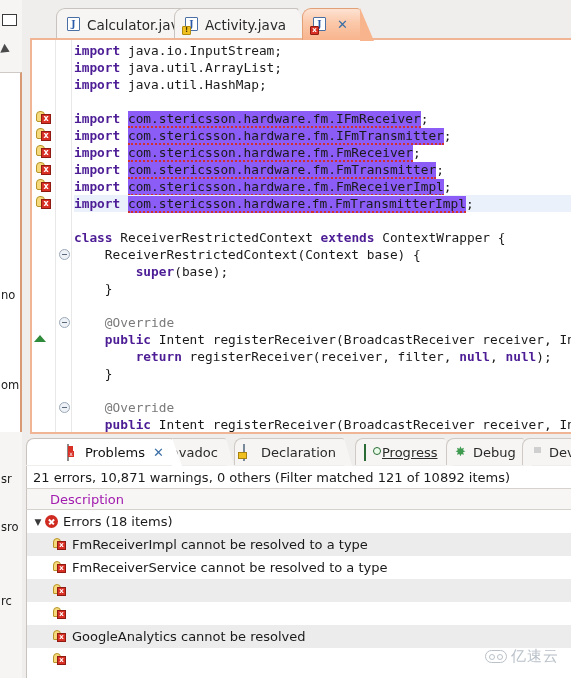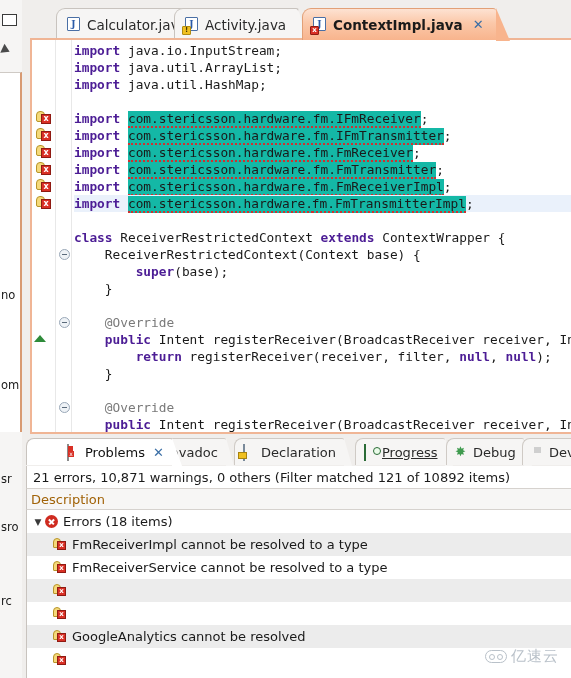--- a/index.html
+++ b/index.html
@@ -141,21 +141,21 @@
   .code-text {
     position: absolute; left: 42px; top: 2px; width: 520px;
     font-family: "DejaVu Sans Mono", monospace;
     font-size: 12.8px; line-height: 17px;
     white-space: pre;
   }
   .cl { display: block; height: 17px; position: relative; }
   .kw  { color: #4c1d95; font-weight: bold; }
   .pl  { color: #1a1a1a; }
   .ann { color: #7a7a7a; }
-  .hl-sel { background: #14b8a6; }
+  .hl-sel { background: #8b5cf6; }
   .underline-err {
     border-bottom: 2px dotted #d03030;
   }
   .caret-line { background: #eaf1fb; }
   .caret {
     display: inline-block; width: 1px; height: 13px; background: #000;
     vertical-align: -2px; margin: 0 -1px;
   }
 
   
@@ -267,22 +267,22 @@
   .status-line {
     position: absolute; left: 4px; top: 32px; width: 545px; height: 22px;
     background: #ffffff; font-size: 13px; color: #1a1a1a;
     display: flex; align-items: center; padding-left: 6px;
     border-left: 1px solid #c8c3be;
   }
   .col-header {
     position: absolute; left: 4px; top: 54px; width: 545px; height: 22px;
     background: #f7f6f5; border-top: 1px solid #d6d2ce; border-bottom: 1px solid #d6d2ce;
     border-left: 1px solid #c8c3be;
-    display: flex; align-items: center; padding-left: 4px;
-    font-size: 13px; color: #a16207;
+    display: flex; align-items: center; padding-left: 23px;
+    font-size: 13px; color: #a21caf;
   }
   .prob-list {
     position: absolute; left: 4px; top: 76px; width: 545px; height: 168px;
     background: #ffffff; border-left: 1px solid #c8c3be;
     overflow: hidden;
   }
   .prob-row {
     height: 23px; display: flex; align-items: center;
     font-size: 13px; color: #1a1a1a; padding-left: 4px;
   }
@@ -368,21 +368,20 @@
             <span class="ico-badge badge-warn">!</span>
         </span>
         <span>Activity.java</span>
       </div>
 
       <div class="tab active" id="tab-context">
         <span class="ico">
           <span class="ico-java"></span>
             <span class="ico-badge badge-err">x</span>
         </span>
-        <span>ContextImpl.java</span>
         <span class="tab-close">✕</span>
       </div>
     </div>
 
     <div class="code-panel">
       <div class="overview-ruler">
         <div class="ruler-mark" style="top:6px"></div>
         <div class="ruler-mark" style="top:12px"></div>
         <div class="ruler-mark" style="top:18px"></div>
         <div class="ruler-mark" style="top:24px"></div>

